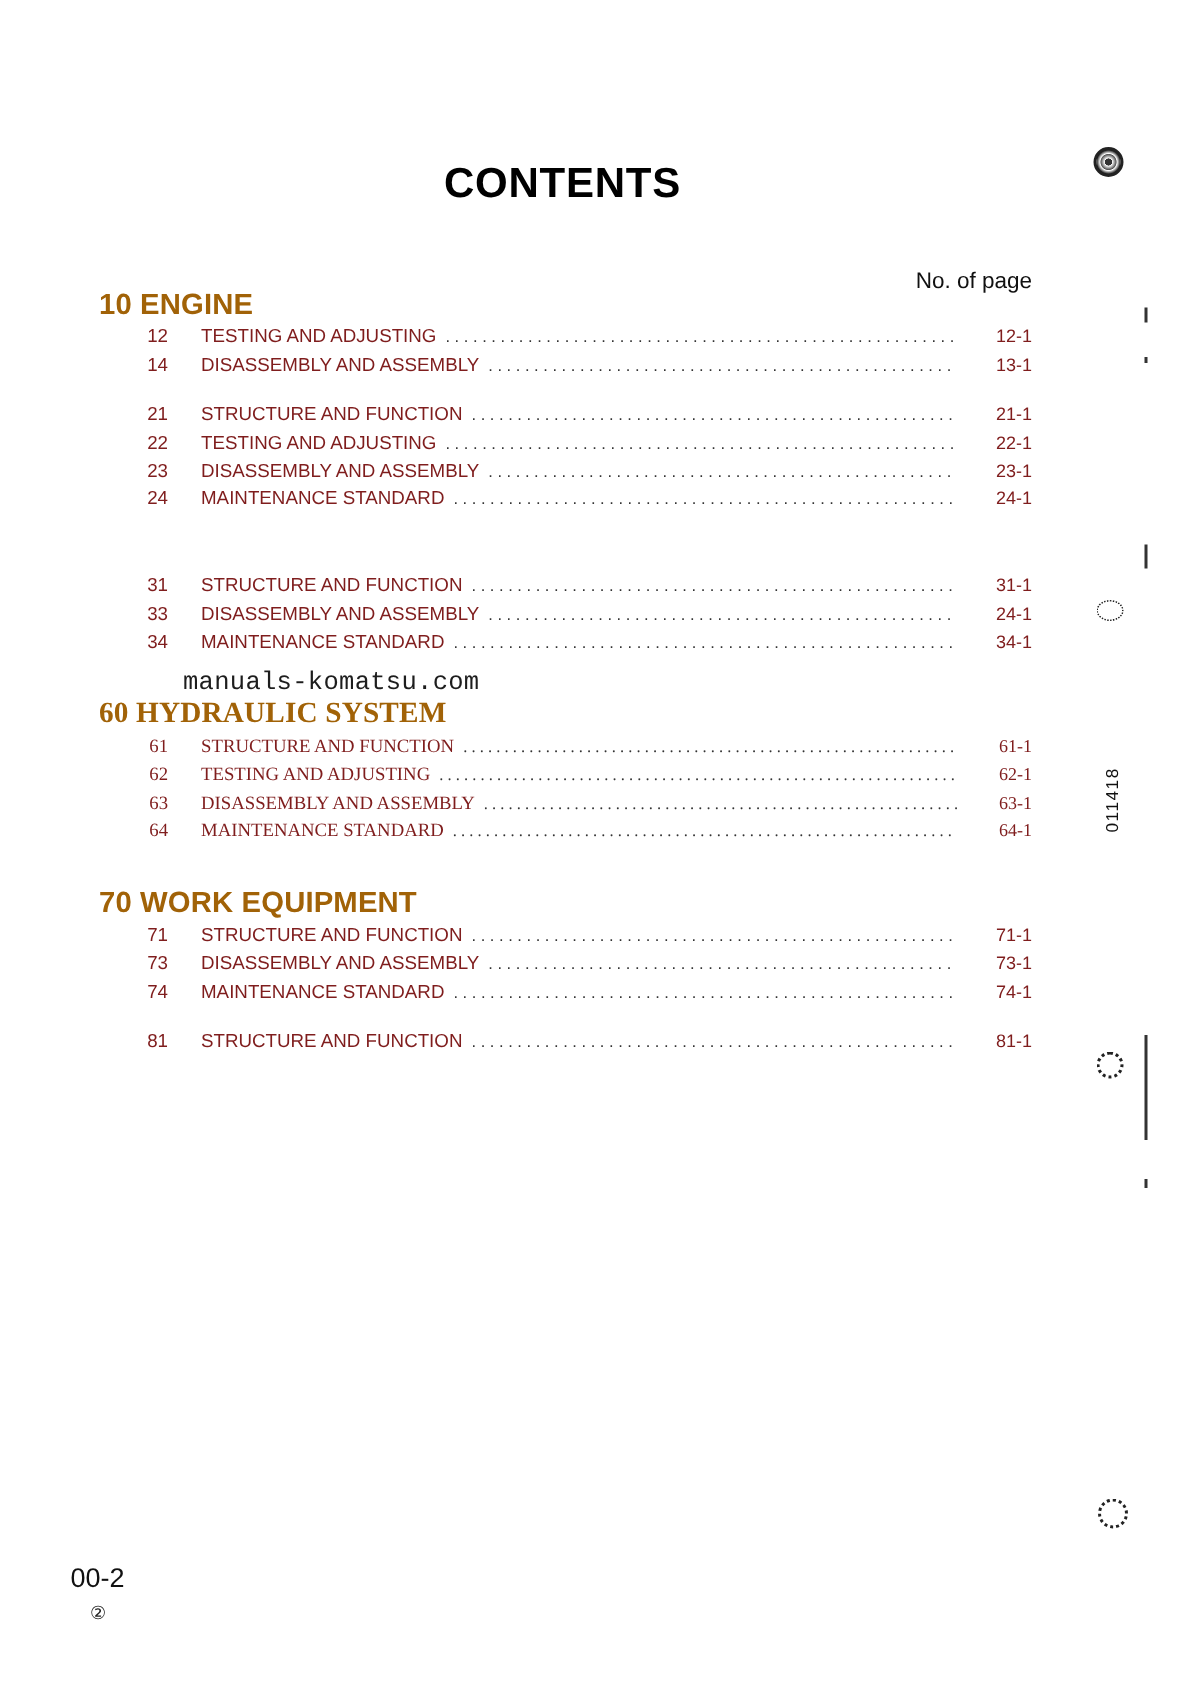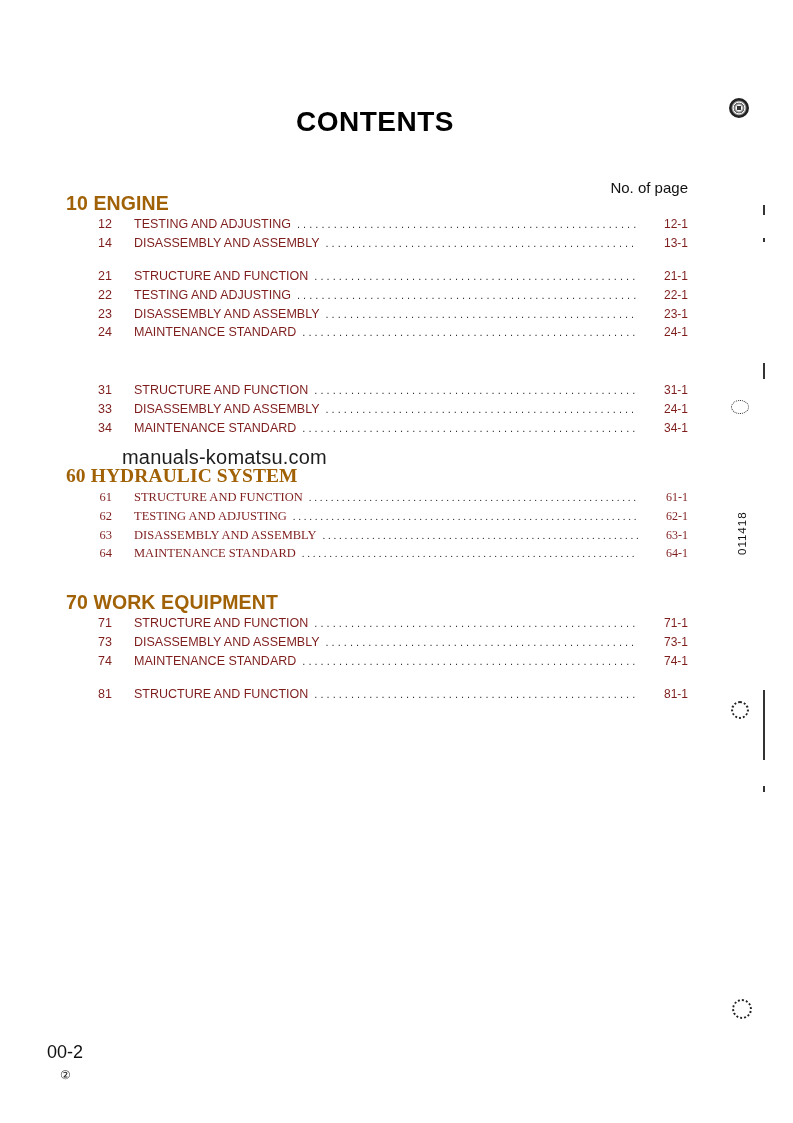--- a/index.html
+++ b/index.html
@@ -27,22 +27,22 @@
   }
   .entry .num { width: 42px; text-align: right; padding-right: 22px; box-sizing: content-box; flex: none; width: 20px; margin-left: 26px; }
   .entry .label { flex: none; white-space: nowrap; padding-right: 6px; }
   .entry .leader {
     flex: 1; overflow: hidden; white-space: nowrap; color: #333;
     font-size: 11px; letter-spacing: 1.6px; margin-right: 8px;
   }
   .entry .leader::after { content: ". . . . . . . . . . . . . . . . . . . . . . . . . . . . . . . . . . . . . . . . . . . . . . . . . . . . . . . . . . . . . . . . . . . . . . . . . . . . . . . . . . . . ."; letter-spacing: 0; }
   .entry .page { flex: none; width: 42px; text-align: right; font-size: 12px; }
   .watermark {
-    position: absolute; left: 122px; top: 446px; font-size: 20px; color: #111;
-    font-family: Liberation Sans, sans-serif; letter-spacing: 0.2px; opacity: 0.95;
+    position: absolute; left: 122px; top: 446px; font-size: 17px; color: #111;
+    font-family: Liberation Mono, monospace; letter-spacing: 0.2px; opacity: 0.95;
   }
   .side-code {
     position: absolute; left: 736px; top: 555px; transform: rotate(-90deg);
     transform-origin: left top; font-size: 11.5px; letter-spacing: 1px; color: #111;
     width: 60px;
   }
   .page-number {
     position: absolute; left: 47px; top: 1042px; font-size: 18px; color: #111; text-align: right;
   }
   .revision {

